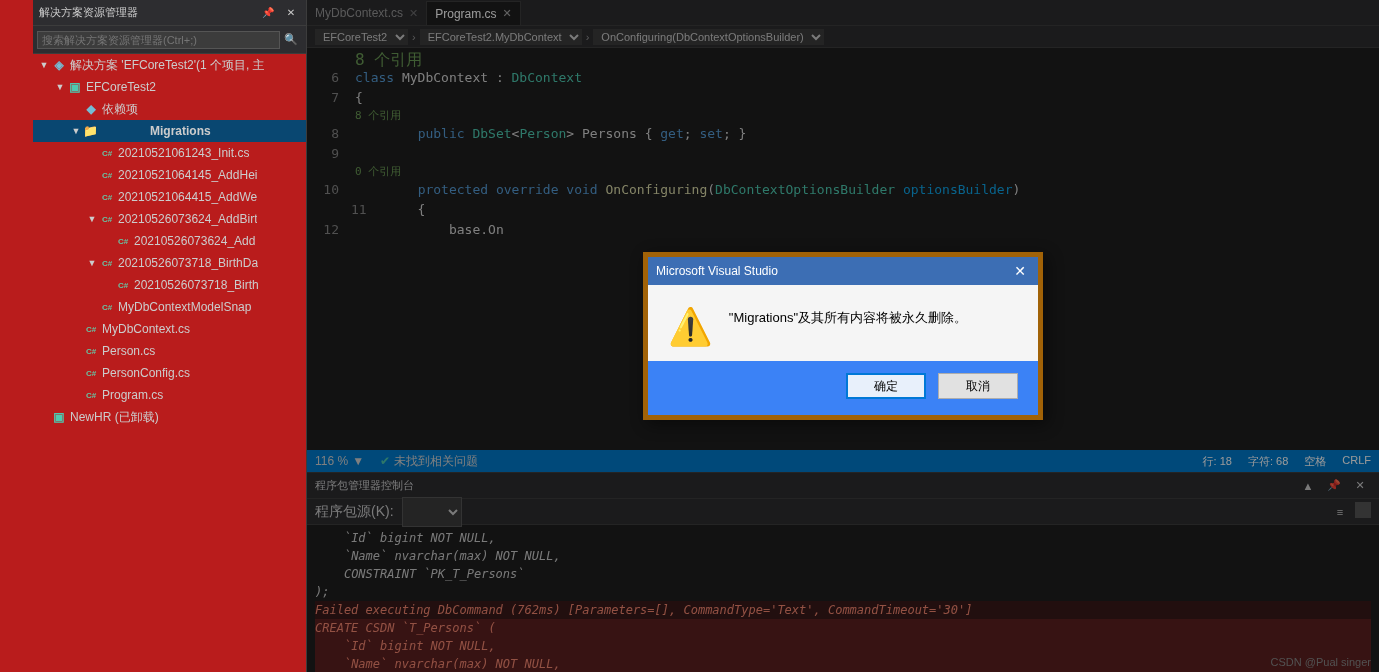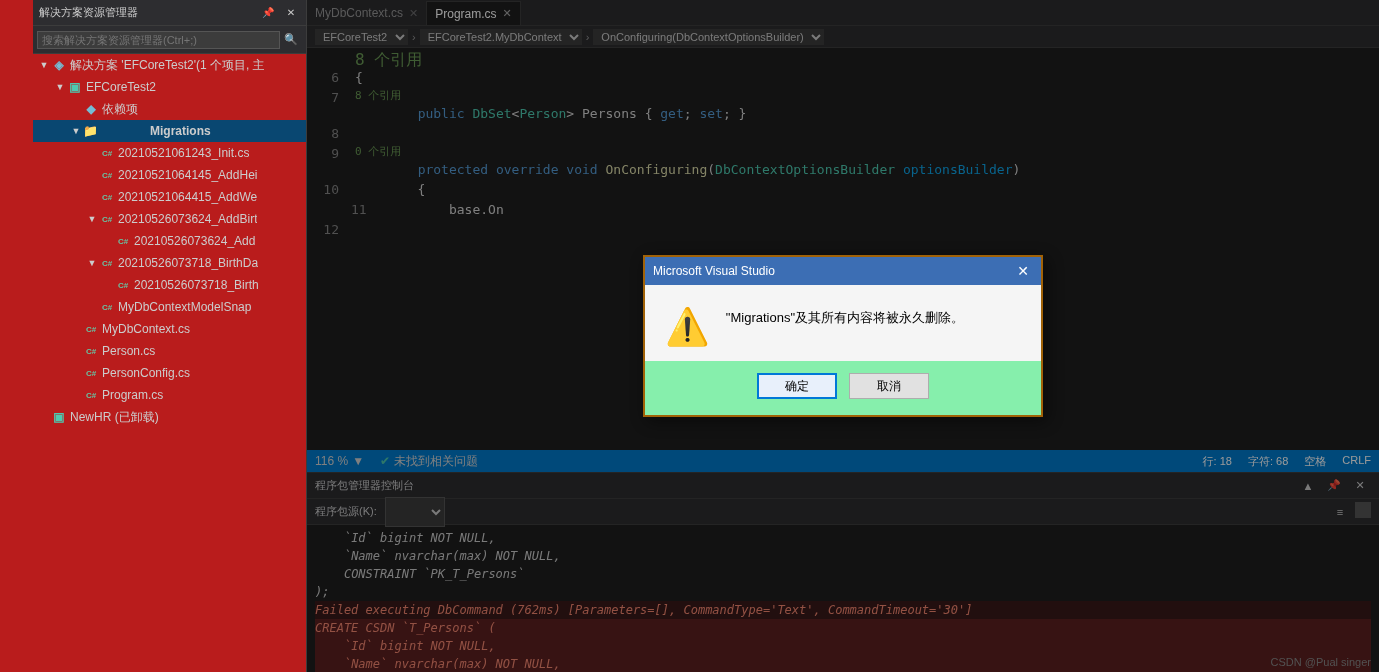--- a/index.html
+++ b/index.html
@@ -333,21 +333,21 @@
     .output-source-bar {
       height: 26px;
       background: #2d2d30;
       display: flex;
       align-items: center;
       padding: 0 8px;
       gap: 8px;
       border-bottom: 1px solid #3c3c3c;
     }
     .output-source-label {
-      font-size: 11px;
+      font-size: 14px;
       color: #cccccc;
     }
     .output-source-select {
       background: #3c3c3c;
       border: 1px solid #555;
       color: #cccccc;
       font-size: 11px;
       padding: 14px 8px;
       outline: none;
       height: 20px;
@@ -370,21 +370,21 @@
       position: absolute;
       top: 0; left: 0; right: 0; bottom: 0;
       background: rgba(0,0,0,0.4);
       display: flex;
       align-items: center;
       justify-content: center;
       z-index: 100;
     }
     .dialog {
       background: #f0f0f0;
-      border: 2px solid #a16207;
+      border: 5px solid #a16207;
       box-shadow: 4px 4px 16px rgba(0,0,0,0.5);
       min-width: 400px;
       max-width: 450px;
     }
     .dialog-titlebar {
       height: 28px;
       background: #3c6eb4;
       display: flex;
       align-items: center;
       justify-content: space-between;
@@ -419,24 +419,24 @@
       flex-shrink: 0;
       line-height: 1;
     }
     .dialog-message {
       font-size: 13px;
       color: #000;
       line-height: 1.4;
     }
     .dialog-buttons {
       display: flex;
-      justify-content: center;
+      justify-content: flex-end;
       gap: 12px;
       padding: 12px 20px 16px;
-      background: #86efac;
+      background: #3b82f6;
     }
     .dialog-btn {
       min-width: 80px;
       height: 26px;
       background: #e1e1e1;
       border: 1px solid #adadad;
       color: #000;
       font-size: 12px;
       cursor: pointer;
       padding: 0 16px;
@@ -600,20 +600,21 @@
           <div style="height: 16px; line-height: 16px;"></div>
           <div style="height: 20px; line-height: 20px;">8</div>
           <div style="height: 20px; line-height: 20px;">9</div>
           <div style="height: 16px; line-height: 16px;"></div>
           <div style="height: 20px; line-height: 20px;">10</div>
           <div style="height: 20px; line-height: 20px; padding-left: 44px;">11</div>
           <div style="height: 20px; line-height: 20px;">12</div>
         </div>
       <div class="code-content" id="code-content">
           <span class="code-ref" style="color: rgb(106, 153, 85); font-size: 16px;">8 个引用</span>
+          <div class="code-line"><span class="kw">class</span> MyDbContext : <span class="type">DbContext</span></div>
           <div class="code-line">{</div>
           <span class="code-ref" style="color: rgb(106, 153, 85); font-size: 11px;">8 个引用</span>
           <div class="code-line">        <span class="kw">public</span> <span class="type">DbSet</span>&lt;<span class="type">Person</span>&gt; Persons { <span class="kw">get</span>; <span class="kw">set</span>; }</div>
           <div class="code-line"></div>
           <span class="code-ref" style="color: rgb(106, 153, 85); font-size: 11px;">0 个引用</span>
           <div class="code-line">        <span class="kw">protected</span> <span class="kw">override</span> <span class="kw">void</span> <span class="method">OnConfiguring</span>(<span class="type">DbContextOptionsBuilder</span> <span class="param">optionsBuilder</span>)</div>
           <div class="code-line">        {</div>
           <div class="code-line">            base.On</div>
         </div>
     </div>

